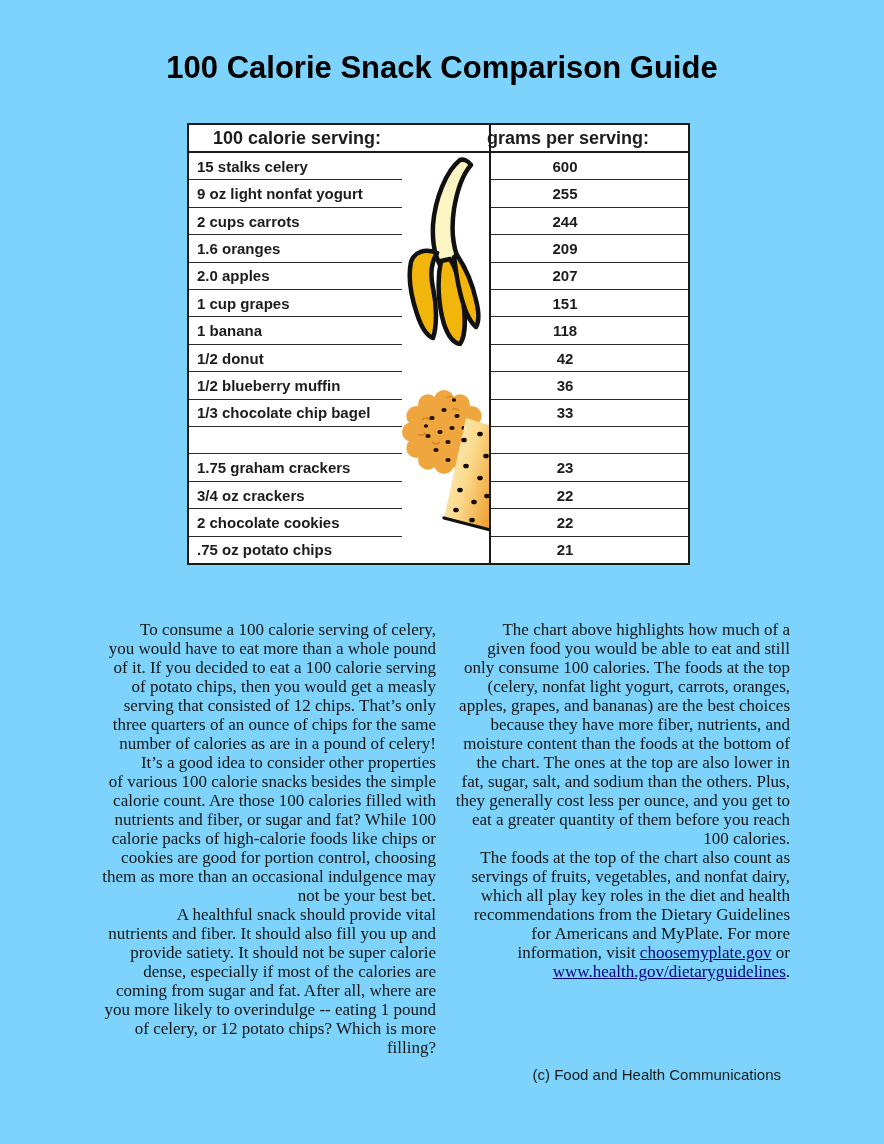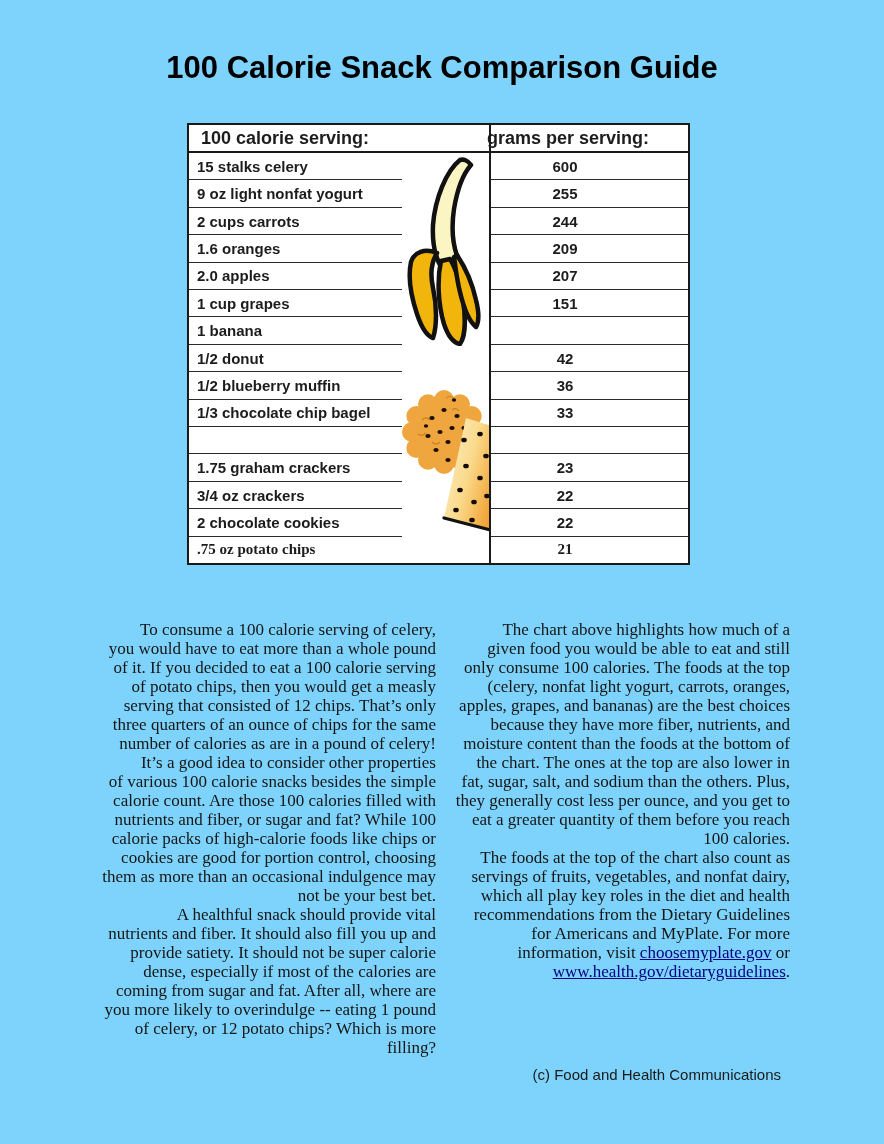--- a/index.html
+++ b/index.html
@@ -38,40 +38,40 @@
   }
   .cal-header {
     display: flex;
     height: 28px;
     border-bottom: 2px solid #1a1a1a;
     font-weight: bold;
   }
   .cal-header .hcell-left {
     width: 259px;
     font-size: 18px;
-    padding-left: 12px;
+    padding-left: 24px;
     display: flex; align-items: center;
     color: #1c1c1c;
   }
   .cal-header .hcell-right {
     flex: 1;
     font-size: 18px;
     display: flex; align-items: center; justify-content: center;
     color: #1c1c1c;
   }
   .cal-body { flex: 1; display: flex; flex-direction: column; }
   .cal-row {
     flex: 1;
     display: flex;
     border-bottom: 1.5px solid #2a2a2a;
     font-weight: bold;
     font-size: 15px;
     color: #1c1c1c;
   }
-  .cal-row:last-child { border-bottom: none; font-family: Liberation Serif, serif; }
+  .cal-row:last-child { border-bottom: none; }
   .cal-row .cell-food {
     width: 253px;
     padding-left: 8px;
     display: flex; align-items: center;
   }
   .cal-row .cell-grams {
     flex: 1;
     display: flex; align-items: center; justify-content: center;
   }
   .col-divider {
@@ -159,20 +159,21 @@
       <div class="cal-row">
           <div class="cell-food">2.0 apples</div>
           <div class="cell-grams">207</div>
         </div>
       <div class="cal-row">
           <div class="cell-food">1 cup grapes</div>
           <div class="cell-grams">151</div>
         </div>
       <div class="cal-row">
           <div class="cell-food">1 banana</div>
+          <div class="cell-grams">118</div>
         </div>
       <div class="cal-row">
           <div class="cell-food">1/2 donut</div>
           <div class="cell-grams">42</div>
         </div>
       <div class="cal-row">
           <div class="cell-food">1/2 blueberry muffin</div>
           <div class="cell-grams">36</div>
         </div>
       <div class="cal-row">

